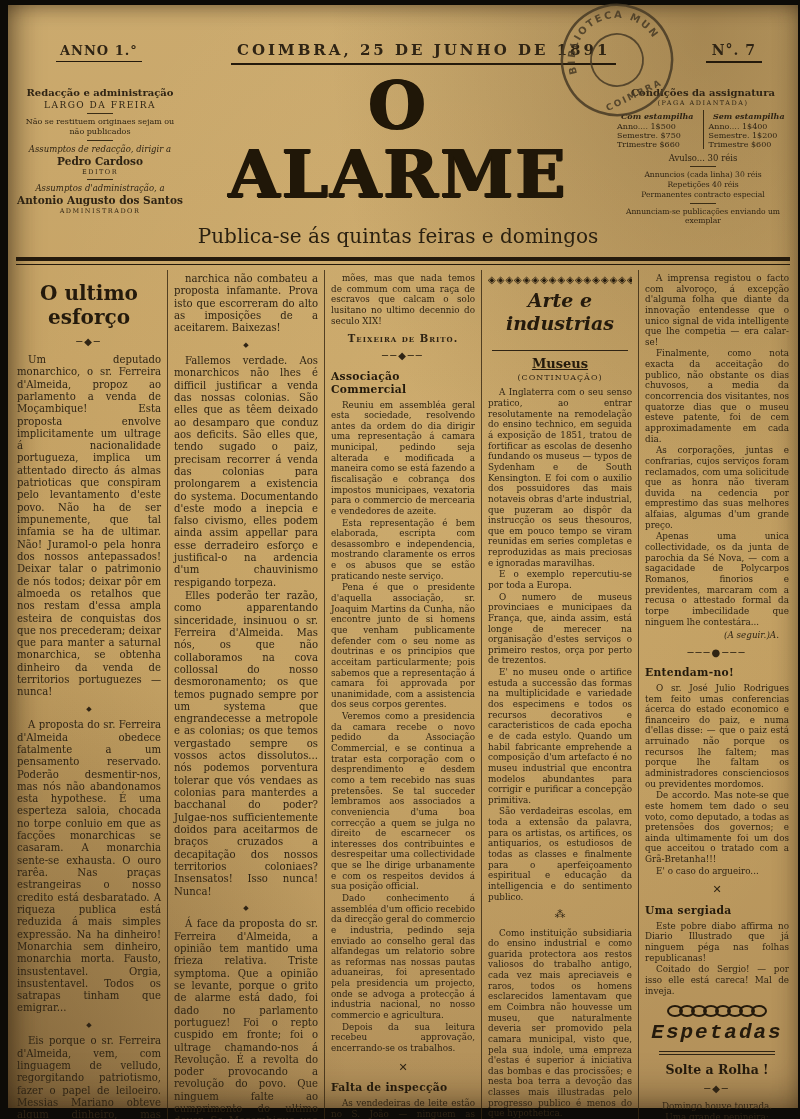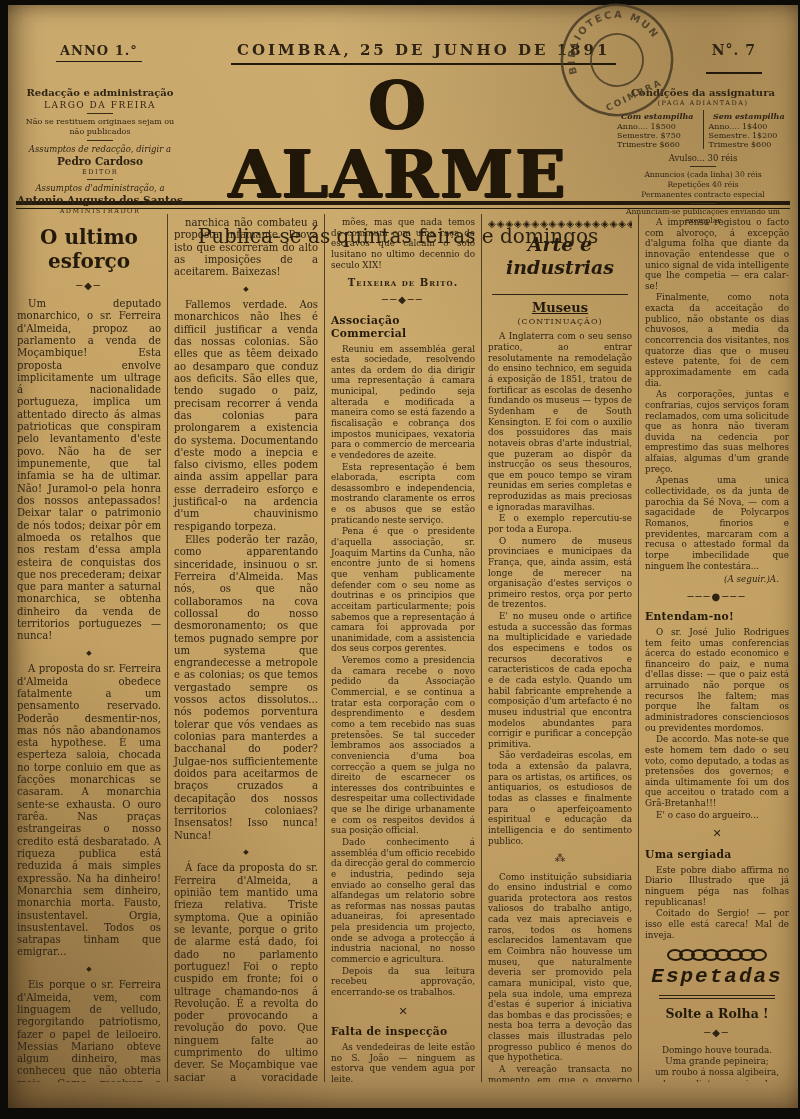--- a/index.html
+++ b/index.html
@@ -15,29 +15,29 @@
       radial-gradient(ellipse at 88% 2%, rgba(80,55,20,.30), transparent 38%),
       radial-gradient(ellipse at 1% 98%, rgba(60,40,15,.38), transparent 30%),
       radial-gradient(ellipse at 55% 45%, rgba(255,232,175,.14), transparent 70%),
       linear-gradient(180deg,#cbaa6e 0%,#c6a365 32%,#bf9c5f 68%,#b2905a 100%);
     box-shadow:
       inset 22px 0 30px -18px rgba(35,22,8,.55),
       inset -14px 0 26px -16px rgba(35,22,8,.40),
       inset 0 -28px 40px -22px rgba(35,22,8,.50),
       inset 0 14px 22px -14px rgba(35,22,8,.45);
   }
-  .header{position:relative;height:196px;}
+  .header{position:relative;height:252px;}
   .topline{
     position:absolute;left:48px;right:36px;top:36px;
     display:flex;justify-content:space-between;align-items:baseline;
     font-weight:bold;
   }
   .anno{font-size:13px;letter-spacing:1px;border-bottom:1.5px solid #241a0c;padding:0 4px 3px;}
   .dateline{font-size:15px;letter-spacing:3px;border-bottom:2px solid #241a0c;padding:0 6px 4px;}
-  .numero{font-size:14px;letter-spacing:1px;border-bottom:2px solid #241a0c;padding:0 6px 14px;}
+  .numero{font-size:14px;letter-spacing:1px;border-bottom:2px solid #241a0c;padding:0 6px 3px;}
   .mh-left{position:absolute;left:6px;top:82px;width:172px;text-align:center;}
   .mh-right{position:absolute;right:4px;top:82px;width:182px;text-align:center;}
   .mh-center{position:absolute;left:182px;right:192px;top:66px;text-align:center;}
   .mini-rule{width:26px;border-top:1px solid #3a2d16;margin:3px auto;}
   .mh-h{font-weight:bold;font-size:10px;}
   .mh-sub{font-size:9px;letter-spacing:1.5px;margin-top:2px;}
   .mh-note{font-size:8px;margin-top:2px;line-height:1.25;padding:0 10px;}
   .mh-ital{font-style:italic;font-size:8.5px;margin-top:2px;}
   .mh-name{font-weight:bold;font-size:10.5px;margin-top:1px;}
   .mh-role{font-size:6.5px;letter-spacing:1.5px;margin-top:1px;}

